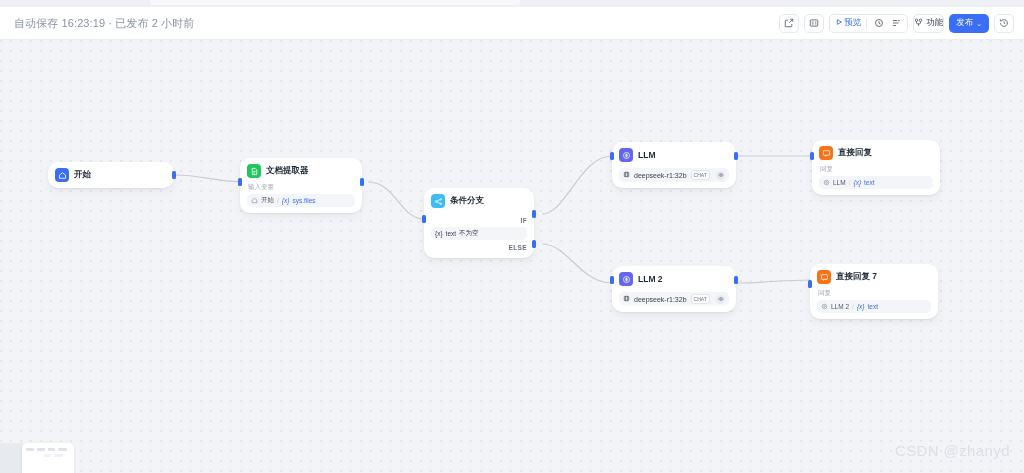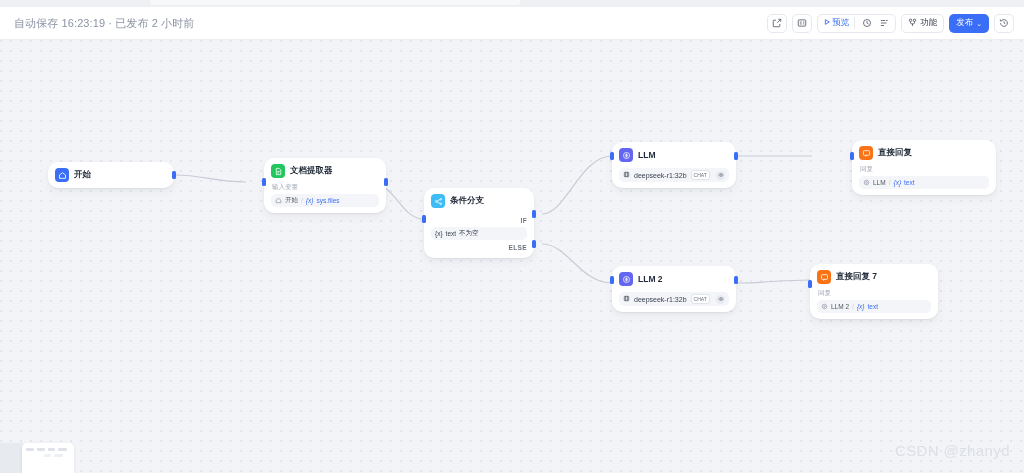--- a/index.html
+++ b/index.html
@@ -103,21 +103,21 @@
   }
 
   .feature-btn {
     height: 19px;
     border: 1px solid #e5e8ee;
     border-radius: 5px;
     background: #fff;
     display: flex;
     align-items: center;
     gap: 3px;
-    padding: 0 6px;
+    padding: 0 0;
     font-size: 8.5px;
     color: #374151;
     white-space: nowrap;
   }
 
   .publish-btn {
     height: 19px;
     border-radius: 5px;
     background: #3b6ef6;
     display: flex;
@@ -430,21 +430,21 @@
         <span class="node-ico" style="background:#3b6ef6;">
           <svg width="9" height="9" viewBox="0 0 16 16" fill="none" stroke="#fff" stroke-width="1.5">
             <path d="M2.6 7.2L8 3l5.4 4.2V13H2.6z"></path>
           </svg>
         </span>
         <span class="node-title">开始</span>
       </div>
       <span class="handle right" style="top:9px;"></span>
     </div>
 
-    <div class="node" style="left:264px; top:118px; width:122px;">
+    <div class="node" style="left:240px; top:118px; width:122px;">
       <div class="node-head">
         <span class="node-ico" style="background:#22c55e;">
           <svg width="9" height="9" viewBox="0 0 16 16" fill="none" stroke="#fff" stroke-width="1.4">
             <path d="M4 2.4h5l3 3V13.6H4z"></path>
               <path d="M5.8 8.2h4.4M5.8 10.6h3"></path>
           </svg>
         </span>
         <span class="node-title">文档提取器</span>
       </div>
       <div class="field-label">输入变量</div>
@@ -515,21 +515,21 @@
           <svg width="6" height="6" viewBox="0 0 16 16" fill="none" stroke="currentColor" stroke-width="1.6">
             <path d="M1.6 8S4 4.2 8 4.2 14.4 8 14.4 8 12 11.8 8 11.8 1.6 8 1.6 8z"></path>
             <circle cx="8" cy="8" r="1.6"></circle>
           </svg>
         </span>
       </div>
       <span class="handle left" style="top:10px;"></span>
       <span class="handle right" style="top:10px;"></span>
     </div>
 
-    <div class="node" style="left:852px; top:100px; width:144px;">
+    <div class="node" style="left:812px; top:100px; width:128px;">
       <div class="node-head">
         <span class="node-ico" style="background:#f97316;">
           <svg width="9" height="9" viewBox="0 0 16 16" fill="none" stroke="#fff" stroke-width="1.4">
             <rect x="2.6" y="3" width="10.8" height="8.2" rx="1.3"></rect>
               <path d="M5.6 13.4l2.4-2.2"></path>
           </svg>
         </span>
         <span class="node-title">直接回复</span>
       </div>
       <div class="field-label">回复</div>

